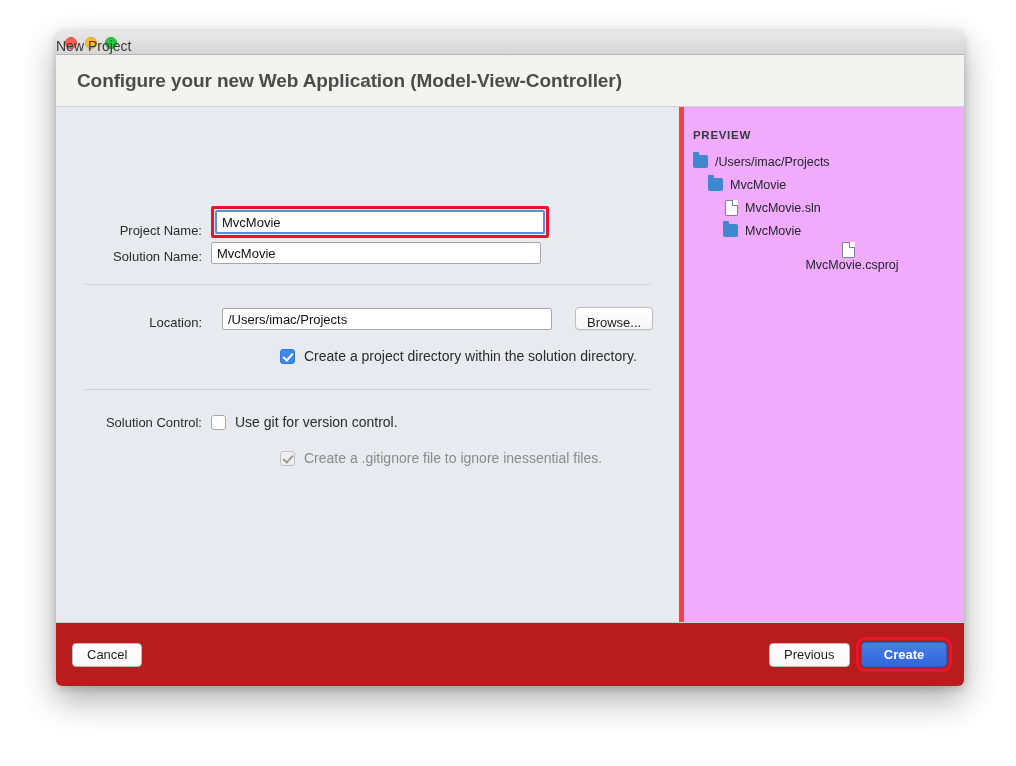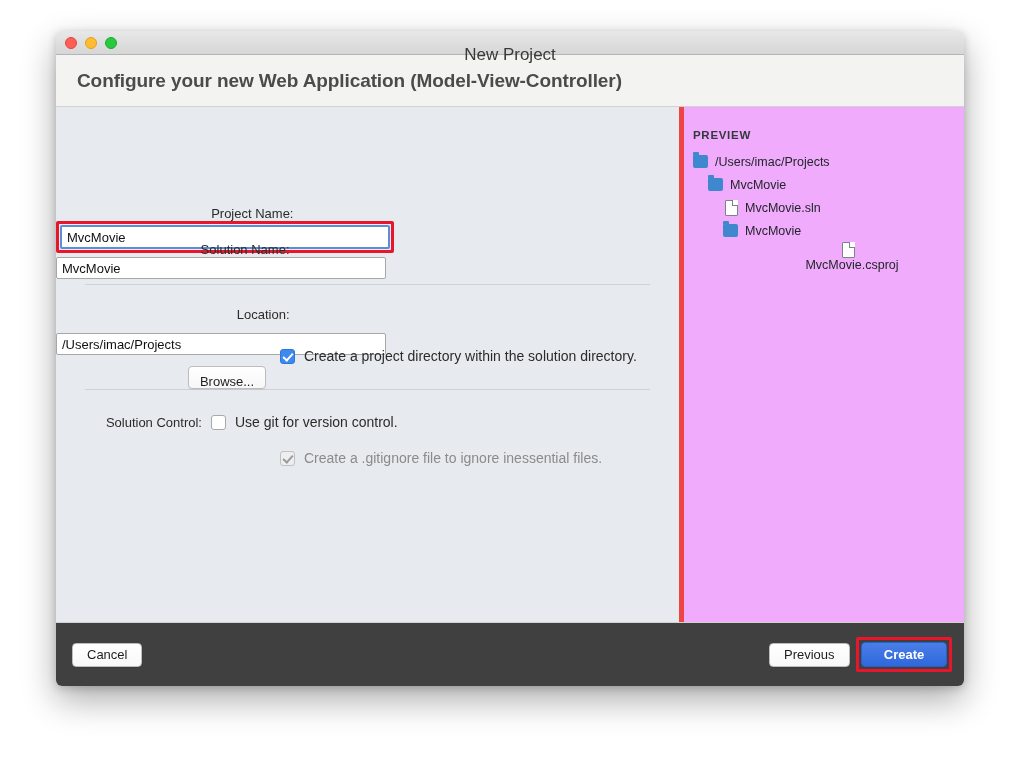--- a/index.html
+++ b/index.html
@@ -50,24 +50,23 @@
     width: 12px;
     height: 12px;
     border-radius: 50%;
     box-sizing: border-box;
   }
   .light.close  { background: #ff5f57; border: 1px solid #e0443e; }
   .light.min    { background: #febc2e; border: 1px solid #dea123; }
   .light.max    { background: #28c840; border: 1px solid #1aab29; }
   .window-title {
     position: absolute;
-    left: 0; right: 0; top: 12px;
+    left: 0; right: 0; top: 4px;
     line-height: 23px;
-    text-align: center;
-    font-size: 17px;
+    font-size: 14px;
     color: #3a3a3a;
   }
 
   
   .header-band {
     height: 51px;
     background: #f3f3f2;
     border-bottom: 1px solid #d2d2d2;
     display: flex;
     align-items: center;
@@ -100,22 +99,21 @@
     width: 565px;
     height: 1px;
     background: #cfd3d8;
   }
   .sep.one { top: 177px; }
   .sep.two { top: 282px; }
 
   .field-row {
     position: absolute;
     display: flex;
-    align-items: center;
-    flex-direction: column;
+    align-items: flex-end;
   }
   .field-label {
     width: 155px;
     text-align: right;
     padding-right: 9px;
     font-size: 13px;
     color: #2b2b2b;
     box-sizing: border-box;
   }
   .text-input {
@@ -300,21 +298,21 @@
     background: #ffffff;
     border-left: 1px solid #7c8289;
     border-bottom: 1px solid #7c8289;
     transform: rotate(0deg);
   }
 
   
   .footer {
     position: relative;
     height: 64px;
-    background: #404040;
+    background: #b91c1c;
     border-top: 1px solid #d2d2d2;
     padding-left: 36px;
   }
   .btn {
     position: absolute;
     height: 24px;
     padding: 0 14px;
     font-size: 13px;
     border-radius: 4px;
     font-family: "Liberation Sans", sans-serif;
@@ -329,21 +327,21 @@
     box-shadow: 0 1px 1px rgba(0,0,0,0.06);
   }
   #cancel-button   { left: 16px;  top: 20px; }
   #previous-button { left: 713px; top: 20px; }
 
   .create-wrap {
     position: absolute;
     left: 800px;
     top: 14px;
     border: 3px solid #e8152b;
-    border-radius: 2px;
+    border-radius: 9px;
     padding: 2px;
     line-height: 0;
   }
   #create-button {
     position: static;
     background: linear-gradient(to bottom, #4a7ee6 0%, #2f68dd 100%);
     border: 1px solid #2a5fc9;
     color: #ffffff;
     font-weight: bold;
     width: 86px;

